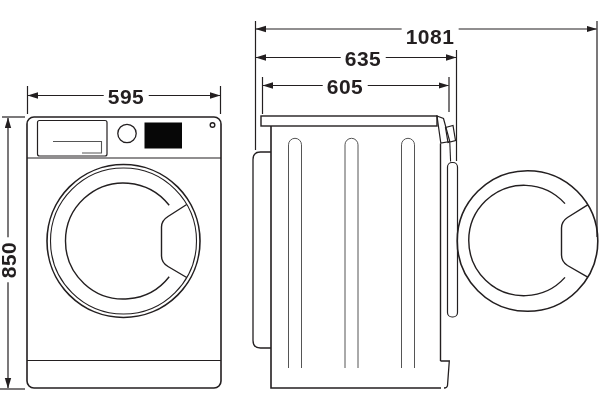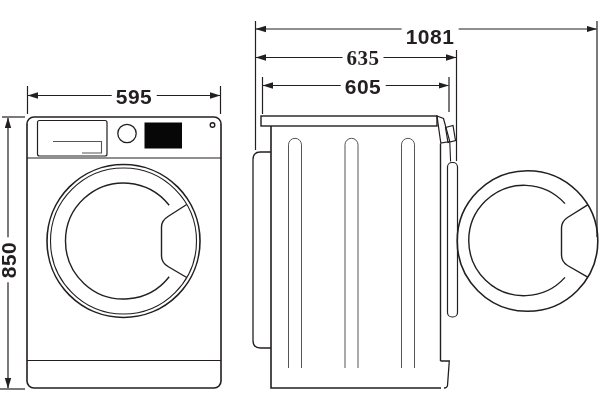--- a/index.html
+++ b/index.html
@@ -103,22 +103,22 @@
       </g>
 
       <g>
         <line x1="262.5" y1="77" x2="262.5" y2="114"></line>
         <line x1="449" y1="77" x2="449" y2="112"></line>
         <line x1="263" y1="85.5" x2="448.5" y2="85.5" marker-start="url(#arr)" marker-end="url(#arr)"></line>
       </g>
     </g>
   </svg>
 
-  <div class="dim-label" style="left:134px;top:95.5px;">595</div>
+  <div class="dim-label" style="left:126px;top:95.5px;">595</div>
 
   <div class="dim-label vertical" style="left:8px;top:260px;">850</div>
 
   <div class="dim-label" style="left:430px;top:36px;">1081</div>
 
-  <div class="dim-label" style="left:363px;top:57.5px;font-family:Liberation Serif, serif;">635</div>
+  <div class="dim-label" style="left:363px;top:57.5px;">635</div>
 
-  <div class="dim-label" style="left:363px;top:85.5px;">605</div>
+  <div class="dim-label" style="left:345px;top:85.5px;">605</div>
 </div>
 
 </body></html>

